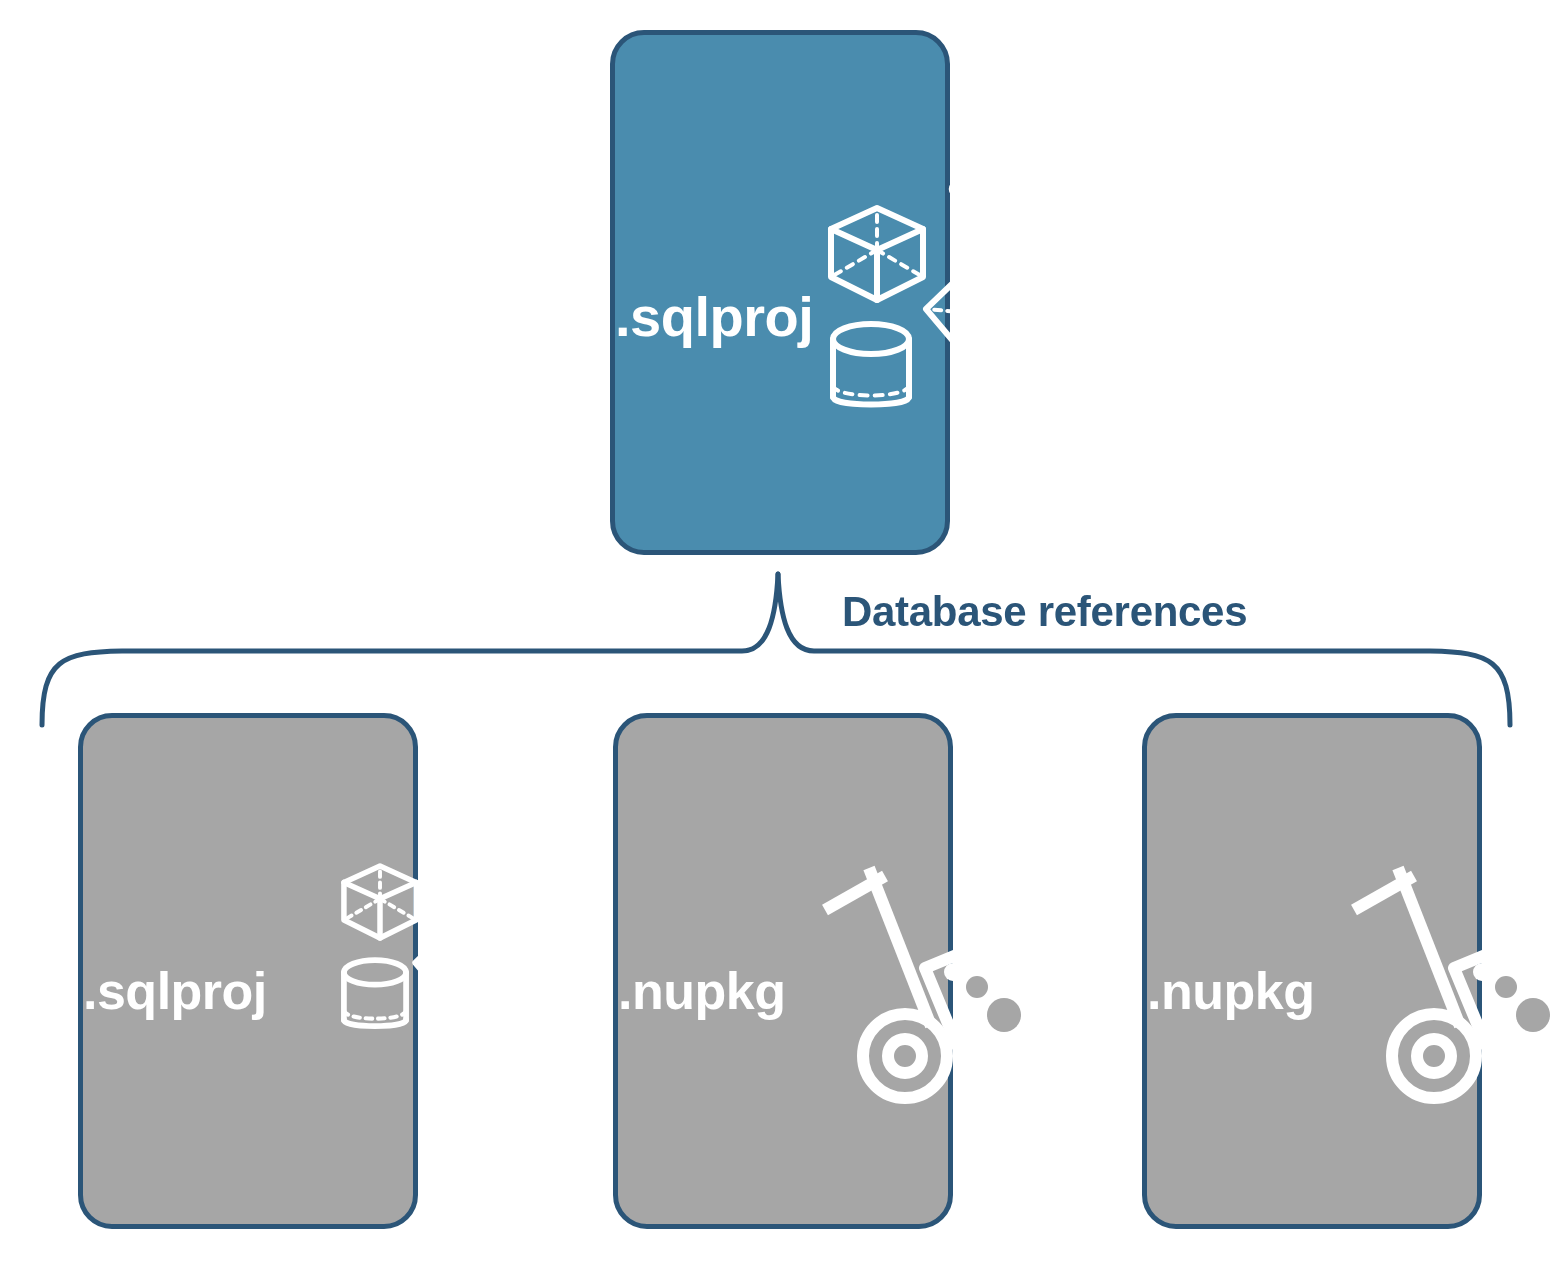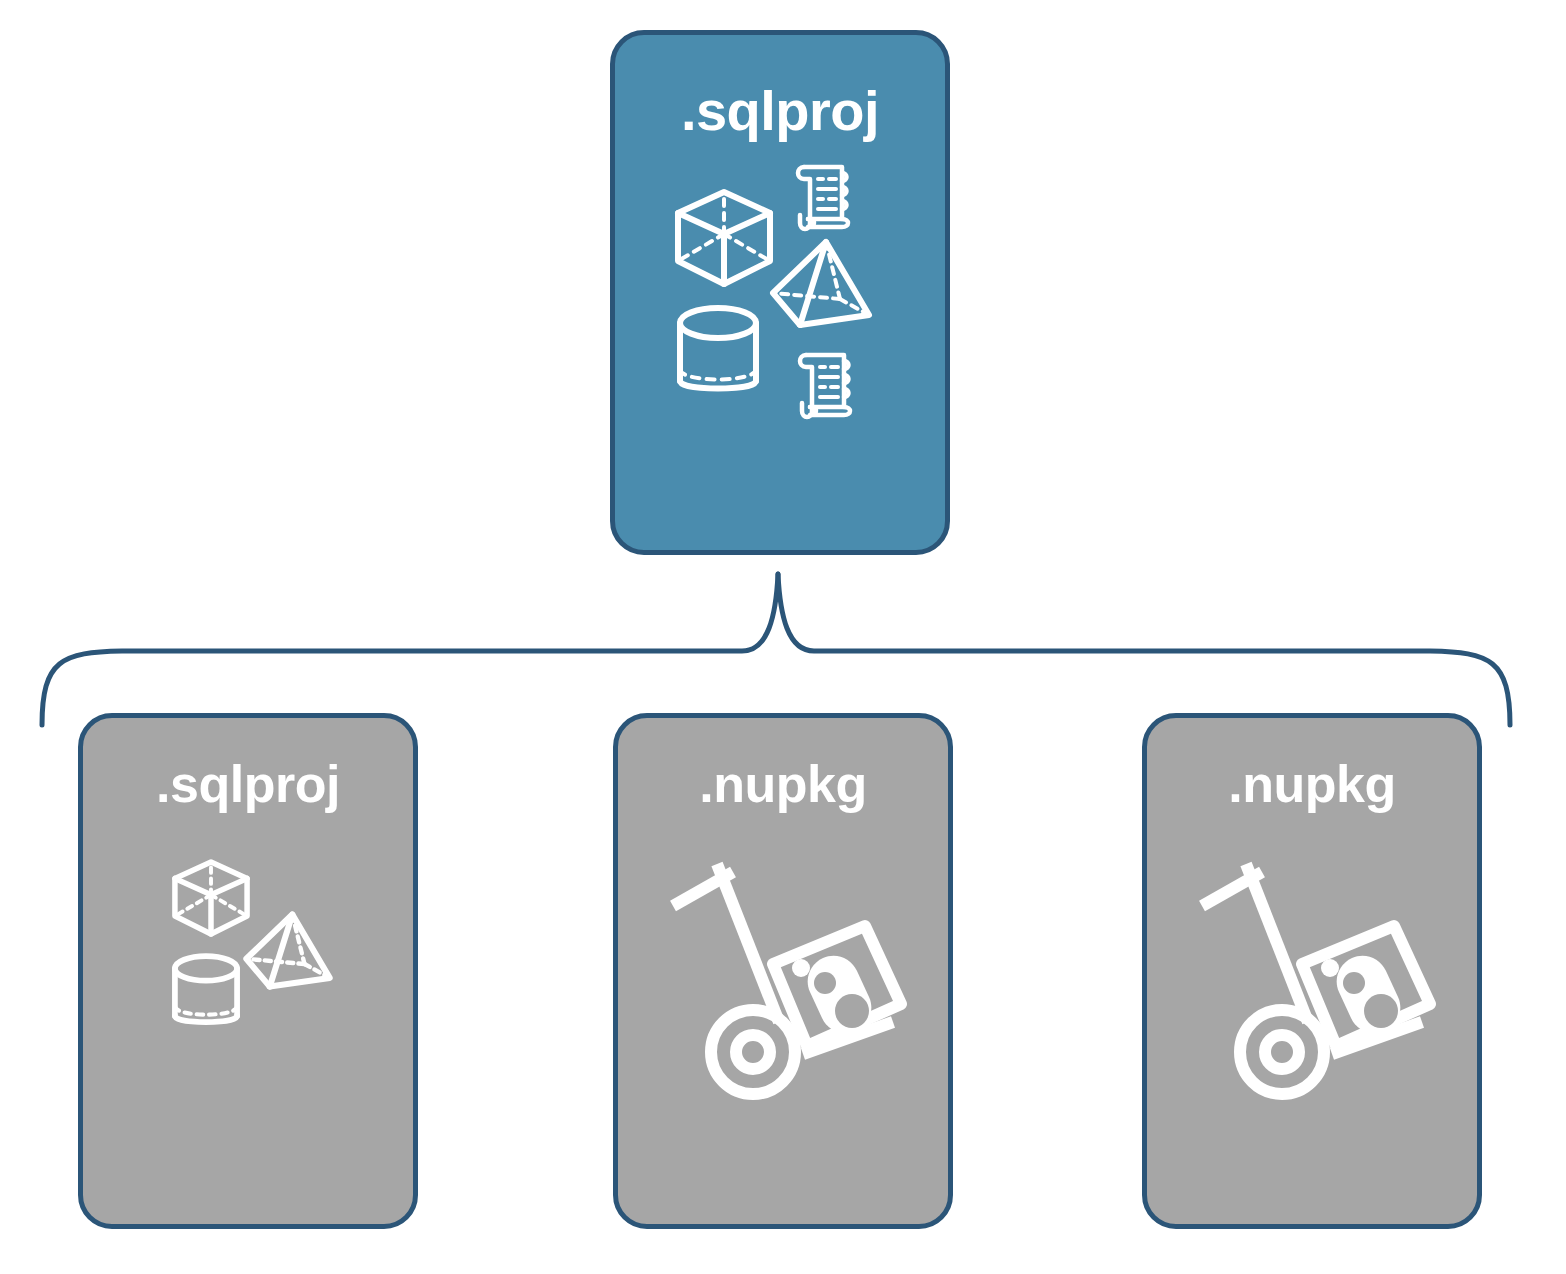--- a/index.html
+++ b/index.html
@@ -22,21 +22,21 @@
     height: 1274px;
   }
 
   
   .node-box {
     position: absolute;
     box-sizing: border-box;
     border: 5px solid #2b5578;
     border-radius: 34px;
     display: flex;
-    flex-direction: column;
+    flex-direction: row;
     align-items: center;
   }
   .node-box.primary {
     background: #4a8cae;
   }
   .node-box.secondary {
     background: #a6a6a6;
   }
   .node-label {
     color: #ffffff;
@@ -202,20 +202,21 @@
                L742 101
                C768 101 776 66 778 24"></path>
 
       <path d="M778 24
                C780 66 788 101 814 101
                L1430 101
                C1490 102 1510 110 1510 175"></path>
     </g>
   </svg>
 
+  <div id="brace-caption">Database references</div>
 
   <div class="node-box secondary" id="node-ref-sqlproj">
 
     <div class="node-label">.sqlproj</div>
 
     <div class="icon-cluster">
 
       <svg style="left:72px; top:34px;" width="82" height="80" viewBox="0 0 104 102">
         <g fill="none" stroke="#ffffff" stroke-width="7" stroke-linejoin="round" stroke-linecap="round">
           <path d="M6 26 L52 5 L98 26 L98 74 L52 97 L6 74 Z"></path>

